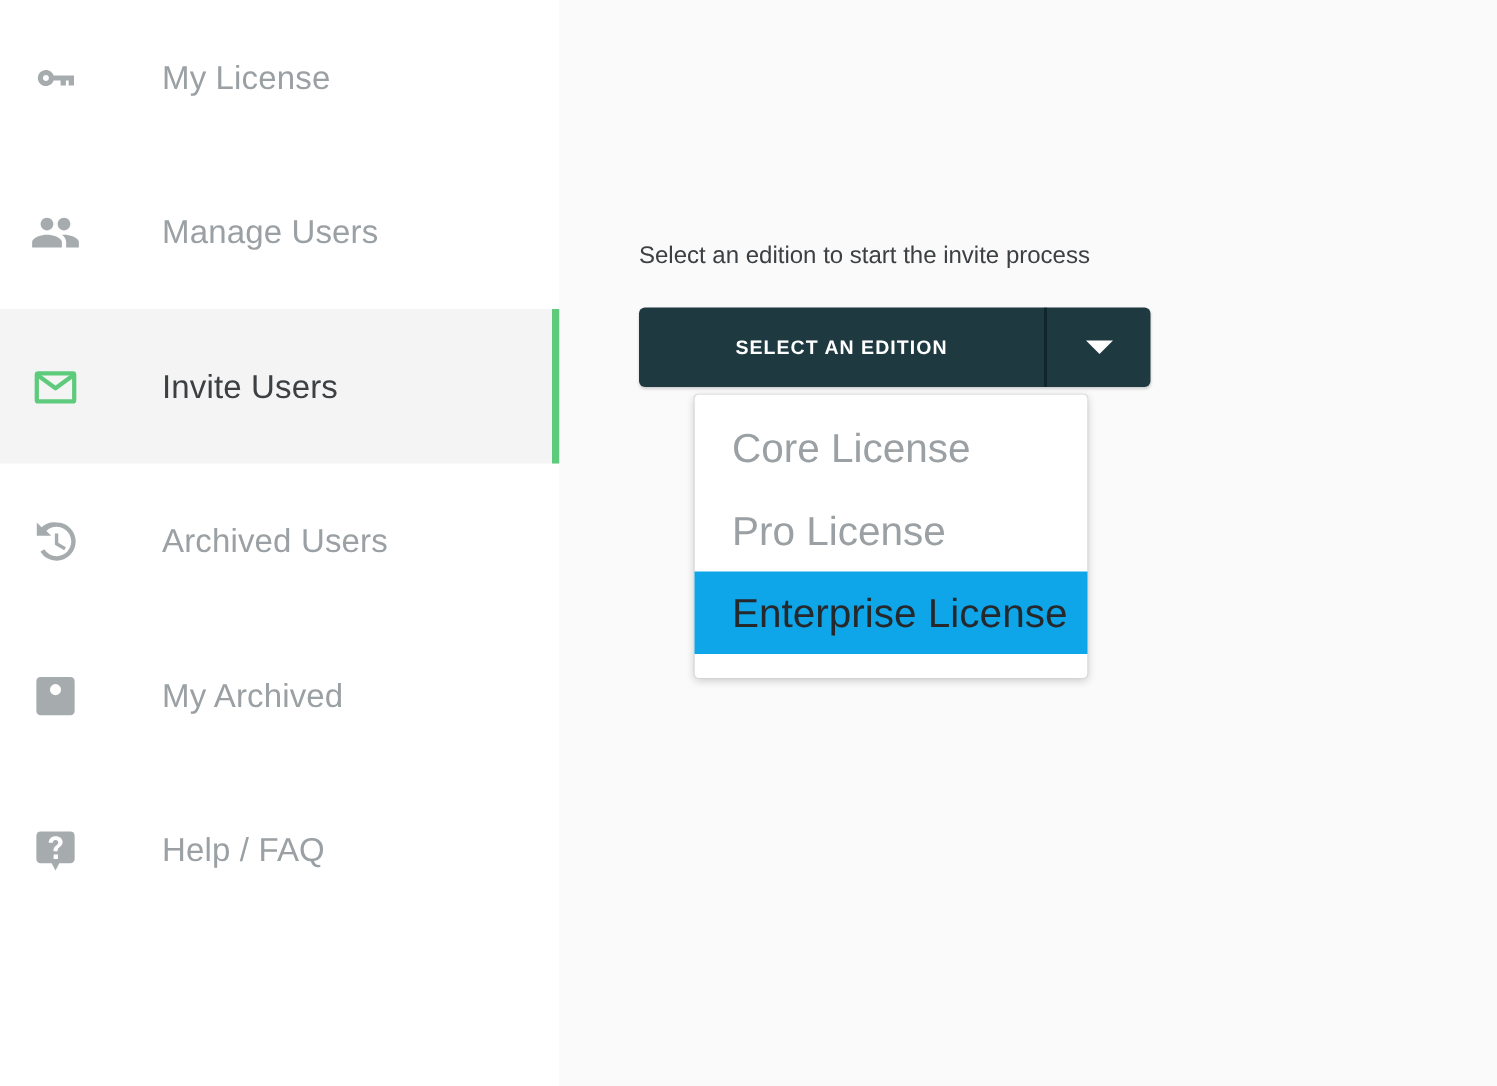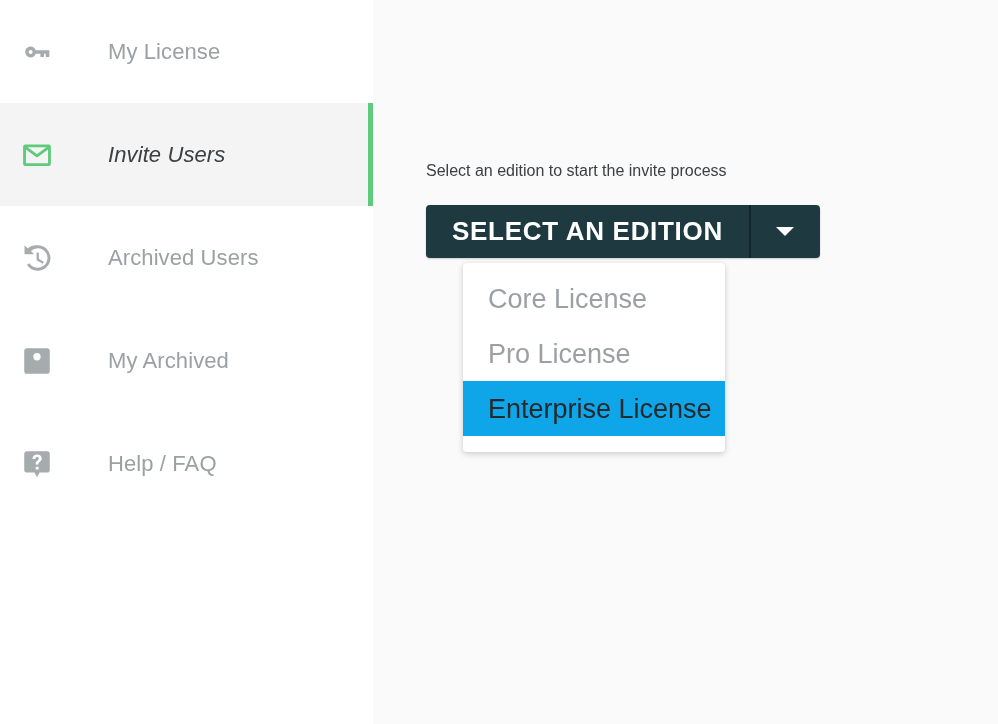--- a/index.html
+++ b/index.html
@@ -72,21 +72,20 @@
 
   .nav-label {
     font-size: 22px;
     line-height: 26px;
     color: #9aa0a3;
     letter-spacing: 0.1px;
     white-space: nowrap;
   }
   .nav-item.active .nav-label {
     color: #3c4043;
-    font-style: italic;
   }
 
   
   .main {
     position: relative;
     flex: 1 1 auto;
     height: 724px;
     background: #fafafa;
   }
 
@@ -133,21 +132,21 @@
     overflow: hidden;
     box-shadow: 0 1px 2px rgba(0,0,0,0.18);
   }
   .split-button-main {
     display: flex;
     align-items: center;
     justify-content: center;
     padding: 0 26px;
     min-width: 270px;
     color: #ffffff;
-    font-size: 26px;
+    font-size: 13px;
     font-weight: 700;
     letter-spacing: 0.7px;
     cursor: pointer;
     background: transparent;
     border: none;
     font-family: "Liberation Sans", sans-serif;
   }
   .split-button-divider {
     width: 2px;
     background: #11262b;
@@ -207,20 +206,28 @@
 
     <div class="nav-item">
       <span class="nav-icon">
         <svg width="34" height="34" viewBox="0 0 24 24" fill="#a6abad" aria-hidden="true">
           <path d="M7.5 8.2c-2.1 0-3.8 1.7-3.8 3.8s1.7 3.8 3.8 3.8c1.7 0 3.1-1.1 3.6-2.6h3.3v2.3h2.5v-2.3h1.3v2.3h2.5v-4.7h-9.6C10.6 9.3 9.2 8.2 7.5 8.2zm0 5.2c-.8 0-1.4-.6-1.4-1.4s.6-1.4 1.4-1.4 1.4.6 1.4 1.4-.6 1.4-1.4 1.4z"></path>
         </svg>
       </span>
       <span class="nav-label">My License</span>
     </div>
 
+    <div class="nav-item">
+      <span class="nav-icon">
+        <svg width="34" height="34" viewBox="0 0 24 24" fill="#a6abad" aria-hidden="true">
+          <path d="M16 11c1.66 0 2.99-1.34 2.99-3S17.66 5 16 5s-3 1.34-3 3 1.34 3 3 3zm-8 0c1.66 0 2.99-1.34 2.99-3S9.66 5 8 5 5 6.34 5 8s1.34 3 3 3zm0 2c-2.33 0-7 1.17-7 3.5V19h14v-2.5c0-2.33-4.67-3.5-7-3.5zm8 0c-.29 0-.62.02-.97.05 1.16.84 1.97 1.97 1.97 3.45V19h6v-2.5c0-2.33-4.67-3.5-7-3.5z"></path>
+        </svg>
+      </span>
+      <span class="nav-label">Manage Users</span>
+    </div>
 
     <div class="nav-item active">
       <span class="nav-icon">
         <svg width="34" height="34" viewBox="0 0 24 24" fill="none" stroke="#5ecb7c" stroke-width="2" aria-hidden="true">
           <rect x="3.2" y="5.6" width="17.6" height="13.2" rx="0.6"></rect>
           <path d="M3.8 6.6l8.2 6 8.2-6" stroke-linecap="round" stroke-linejoin="round"></path>
         </svg>
       </span>
       <span class="nav-label">Invite Users</span>
     </div>

